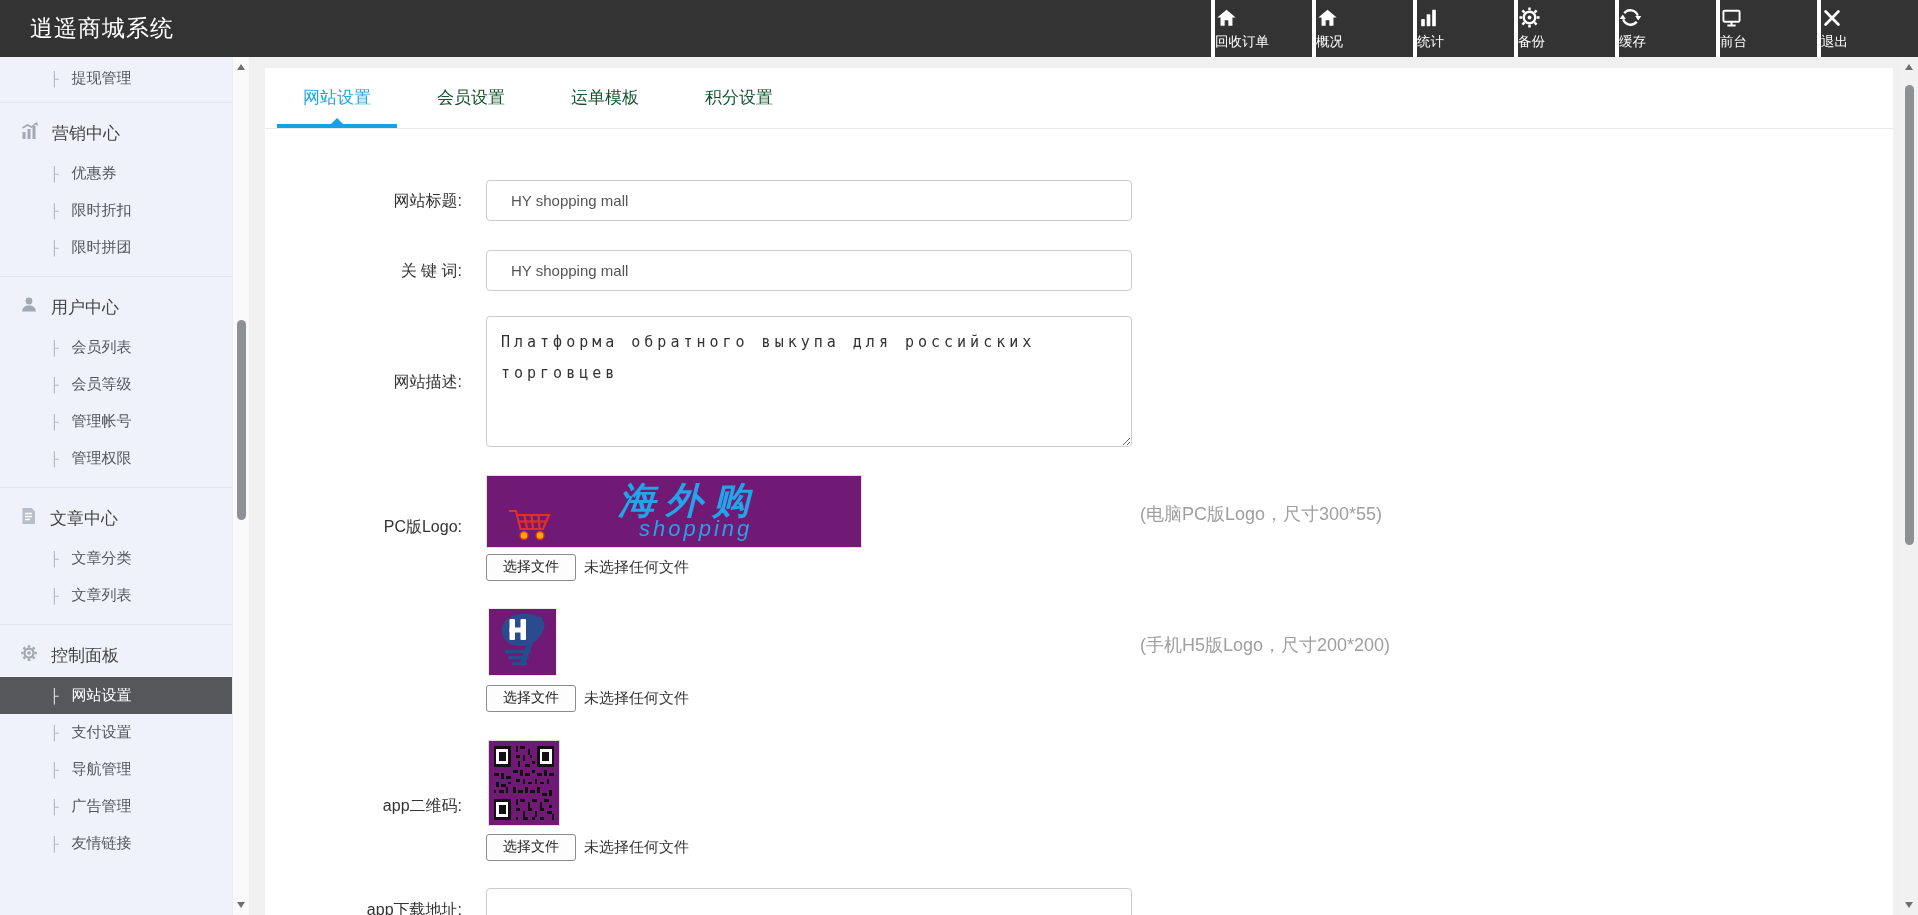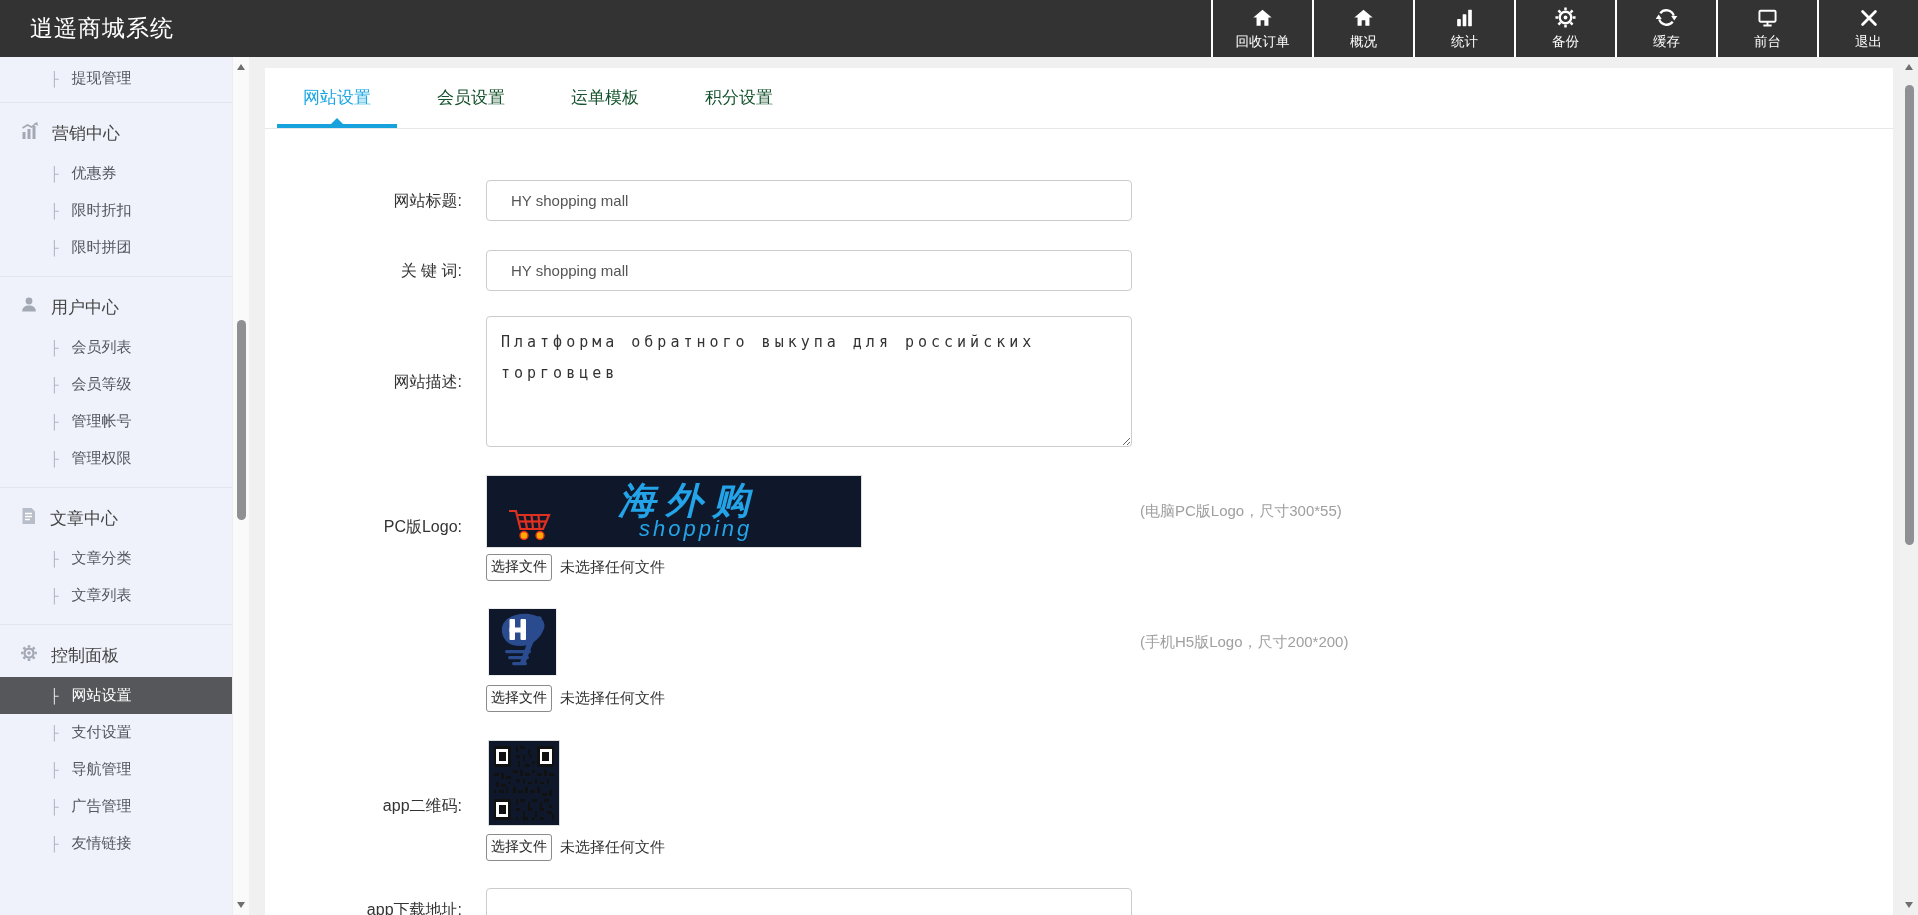--- a/index.html
+++ b/index.html
@@ -3,22 +3,22 @@
 <meta charset="utf-8">
 <style>
   html,body{margin:0;padding:0;width:1918px;height:915px;overflow:hidden;
     font-family:"Liberation Sans","DejaVu Sans",sans-serif;background:#f0f0f0;position:relative}
   *{box-sizing:border-box}
 
   
   .topbar{position:absolute;top:0;left:0;width:1918px;height:57px;background:#333;display:flex;align-items:center;z-index:30}
   .brand{color:#fff;font-size:23px;padding-left:30px;letter-spacing:1px;font-weight:400}
   .topmenu{margin-left:auto;display:flex;height:100%}
-  .topitem{width:101px;height:100%;display:flex;flex-direction:column;align-items:center;justify-content:center;gap:4px;
-    color:#fff;text-decoration:none;border-left:2px solid #ffffff;cursor:pointer}
+  .topitem{width:101px;height:100%;display:flex;flex-direction:column;align-items:flex-start;justify-content:center;gap:4px;
+    color:#fff;text-decoration:none;border-left:4px solid #ffffff;cursor:pointer}
   .topitem .lab{font-size:13.5px;color:#fff;white-space:nowrap}
   .topitem svg{display:block}
 
   
   .sidebar{position:absolute;top:57px;left:0;width:232px;height:858px;background:#eff2fa;overflow:hidden}
   .ssep{border-top:1px solid #e2e5ee;margin-top:10px}
   .ssep.first{margin-top:5px}
   .sh{height:44px;margin-top:8px;display:flex;align-items:center;padding-left:20px;gap:13px;font-size:17px;color:#444}
   .sh svg{flex:0 0 auto}
   .si{height:37px;display:flex;align-items:center;padding-left:50px;gap:13px;font-size:15px;color:#54575f;cursor:pointer}
@@ -58,38 +58,38 @@
 
   .lab1{top:112px;height:41px;line-height:41px}
   .lab2{top:182px;height:41px;line-height:41px}
   .lab3{top:248px;height:131px;line-height:131px}
   .lab4{top:438px;height:41px;line-height:41px}
   .lab5{top:570px;height:41px;line-height:41px}
   .lab6{top:717px;height:41px;line-height:41px}
   .lab7{top:821px;height:41px;line-height:41px}
   .in1{top:112px}.in2{top:182px}.in7{top:820px}
 
-  .imgbox{position:absolute;background:#0f172a;border:1px solid #e0e0e0}
+  .imgbox{position:absolute;background:#701a75;border:1px solid #e0e0e0}
   .pcbox{left:221px;top:407px;width:376px;height:73px}
   .h5box{left:223px;top:540px;width:69px;height:68px;border-color:#ececec;display:flex;align-items:center;justify-content:center}
   .qrbox{left:223px;top:672px;width:72px;height:86px;border-color:#ddd;padding:5px}
   .qrbox svg{display:block}
 
   .hwg{position:absolute;top:0px;left:54%;transform:translateX(-50%);font-size:37px;font-weight:bold;font-style:italic;
     color:#23a4e8;letter-spacing:10px;white-space:nowrap}
   .cart{position:absolute;left:20px;bottom:2px}
   .shoptxt{position:absolute;left:152px;bottom:5px;font-size:22px;font-weight:normal;font-style:italic;color:#23a4e8;letter-spacing:3px}
 
   .filerow{position:absolute;left:221px;height:28px;display:flex;align-items:center;gap:8px}
   .fr4{top:485px}.fr5{top:616px}.fr6{top:765px}
-  .fbtn{height:27px;padding:0 4px;border:1px solid #8b8b8b;border-radius:3px;background:#fdfdfd;
+  .fbtn{height:27px;padding:0 16px;border:1px solid #8b8b8b;border-radius:3px;background:#fdfdfd;
     font-size:14px;color:#222;display:flex;align-items:center;cursor:pointer;white-space:nowrap}
   .fnone{font-size:15px;color:#333;white-space:nowrap}
 
-  .hint{position:absolute;left:875px;font-size:15px;color:#9f9f9f;white-space:nowrap}
+  .hint{position:absolute;left:875px;font-size:18px;color:#9f9f9f;white-space:nowrap}
   .hint4{top:434px}.hint5{top:565px}
 </style>
 </head>
 <body>
 
 <div class="topbar">
   <div class="brand">逍遥商城系统</div>
   <div class="topmenu">
 
     <a class="topitem">

